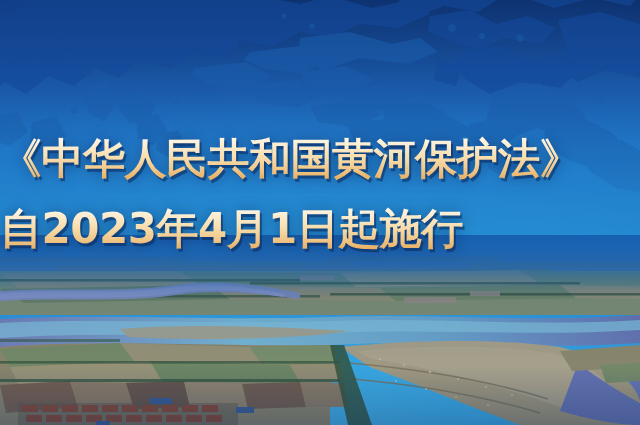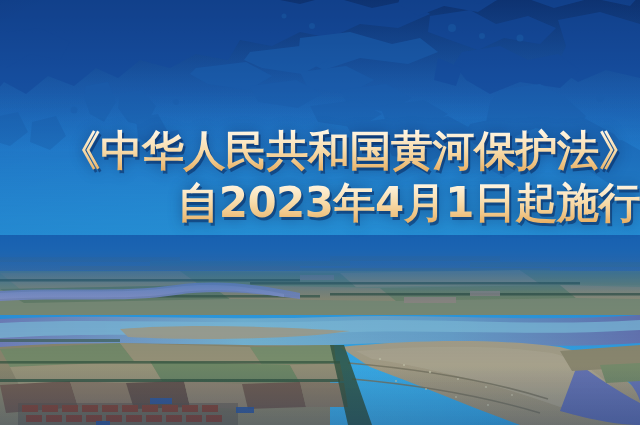--- a/index.html
+++ b/index.html
@@ -84,22 +84,22 @@
     left: 0; right: 0; bottom: 0;
     height: 60px;
     background: linear-gradient(180deg, rgba(14,44,96,0) 0%, rgba(14,44,96,0.28) 100%);
     pointer-events: none;
   }
 
   
   .headline {
     position: absolute;
     left: 0; right: 0;
-    top: 126px;
-    text-align: right;
+    top: 134px;
+    text-align: left;
     z-index: 6;
     user-select: none;
   }
   .hl-line {
     display: block;
     font-family: "DejaVu Sans", "Liberation Sans", sans-serif;
     font-weight: bold;
     letter-spacing: -0.5px;
     background-image: linear-gradient(180deg,
         #fffaf0 0%,
@@ -108,21 +108,21 @@
         #f0c687 72%,
         #e7ad5f 92%,
         #e4a654 100%);
     -webkit-background-clip: text;
     background-clip: text;
     color: transparent;
     -webkit-text-fill-color: transparent;
     filter: drop-shadow(2px 3px 0px rgba(9,40,92,0.55)) drop-shadow(0 0 7px rgba(6,32,80,0.45));
   }
   .hl-line-1 { font-size: 42px; line-height: 50px; }
-  .hl-line-2 { font-size: 42px; line-height: 50px; margin-top: 2px; }
+  .hl-line-2 { font-size: 42px; line-height: 50px; margin-top: 20px; }
 </style>
 </head>
 <body>
 
 <div id="poster">
 
   <div class="backdrop"></div>
   <div class="backdrop-top-dark"></div>
 
   <div class="worldmap">

